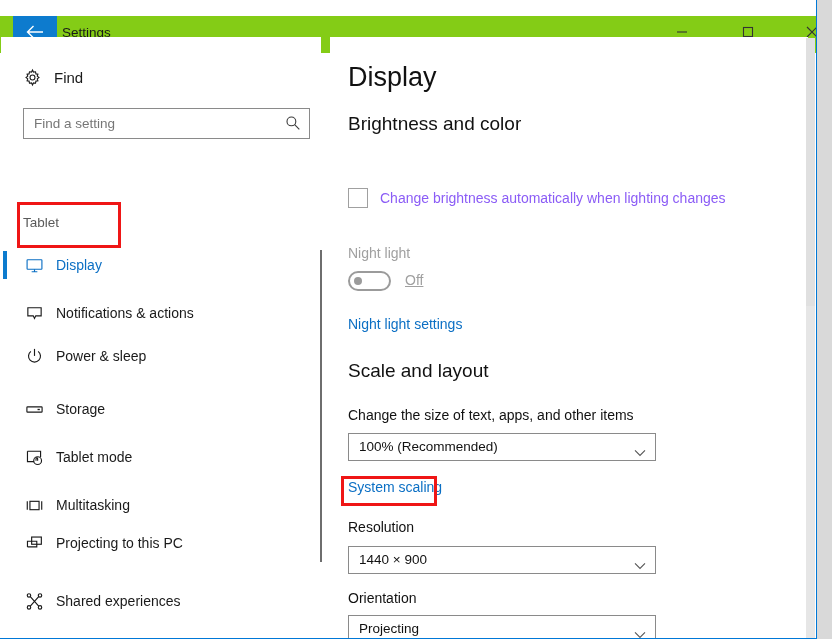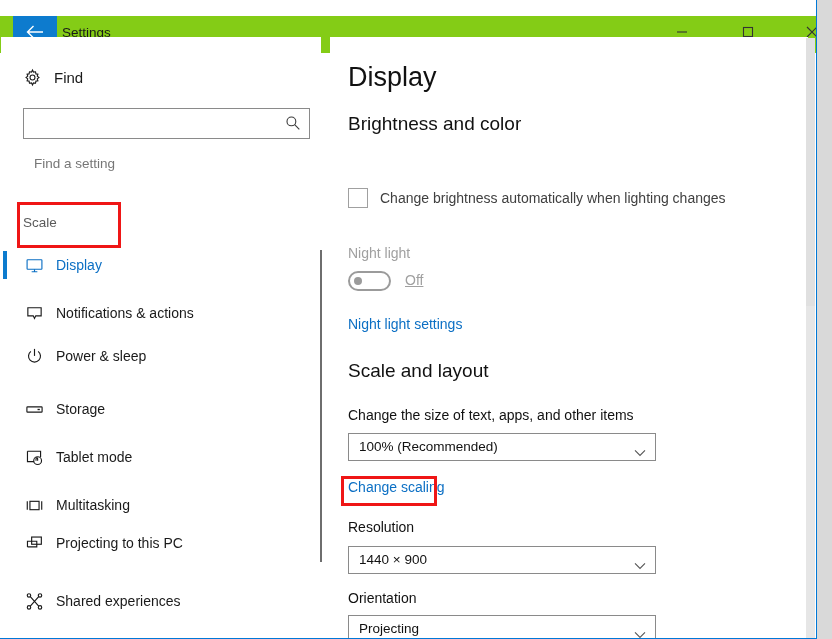--- a/index.html
+++ b/index.html
@@ -120,21 +120,20 @@
   }
   #search-input {
     position: absolute;
     left: 10px; top: 0;
     width: 250px; height: 29px;
     border: none; outline: none;
     font-family: "Liberation Sans", sans-serif;
     font-size: 13.5px;
     color: #767676;
     background: transparent;
-    margin-top: 40px;
   }
   #search-input::placeholder { color: #767676; opacity: 1; }
   #search-icon {
     position: absolute;
     right: 8px; top: 6px;
     width: 16px; height: 16px;
     color: #444;
     cursor: pointer;
   }
 
@@ -219,21 +218,21 @@
   #cb-row { position: absolute; left: 18px; top: 151px; height: 22px; }
   #cb-box {
     position: absolute; left: 0; top: 0;
     width: 20px; height: 20px;
     border: 1px solid #a0a0a0;
     background: #fff;
     cursor: pointer;
   }
   #cb-label {
     position: absolute; left: 32px; top: 2px;
-    font-size: 14px; color: #404040;
+    font-size: 14px; color: #8b5cf6;
     white-space: nowrap;
   }
 
   
   #toggle-row { position: absolute; left: 18px; top: 234px; }
   #toggle-track {
     position: absolute; left: 0; top: 0;
     width: 43px; height: 20px;
     border: 2px solid #9b9b9b;
     border-radius: 10px;
@@ -325,21 +324,21 @@
       <span id="search-icon">
         <svg width="16" height="16" viewBox="0 0 16 16">
           <g fill="none" stroke="#3a3a3a" stroke-width="1.1">
             <circle cx="6.4" cy="6.4" r="4.4"></circle>
             <path d="M9.7 9.7 L14.3 14.3"></path>
           </g>
         </svg>
       </span>
     </div>
 
-    <div id="section-label">Scale</div>
+    <div id="section-label">Tablet</div>
 
     <div class="nav-row selected" style="top:205px">
       <div class="sel-bar"></div>
       <span class="nav-icon">
         <svg width="19" height="19" viewBox="0 0 20 20">
           <g fill="none" stroke="currentColor" stroke-width="1.2">
             <rect x="2.2" y="4" width="15.6" height="10" rx="0.6"></rect>
             <path d="M10 14 L10 16.4 M7 16.6 L13 16.6"></path>
           </g>
         </svg>
@@ -472,21 +471,21 @@
 
     <div class="combo" style="top:396px">
       <span class="combo-text">100% (Recommended)</span>
       <span class="combo-arrow">
         <svg width="12" height="8" viewBox="0 0 12 8">
             <path d="M1 1.4 L6 6.4 L11 1.4" fill="none" stroke="currentColor" stroke-width="1.1"></path>
           </svg>
       </span>
     </div>
 
-    <div class="link" style="top:442px">Change scaling</div>
+    <div class="link" style="top:442px">System scaling</div>
 
     <div class="field-label" style="top:482px">Resolution</div>
 
     <div class="combo" style="top:509px">
       <span class="combo-text">1440 × 900</span>
       <span class="combo-arrow">
         <svg width="12" height="8" viewBox="0 0 12 8">
             <path d="M1 1.4 L6 6.4 L11 1.4" fill="none" stroke="currentColor" stroke-width="1.1"></path>
           </svg>
       </span>

